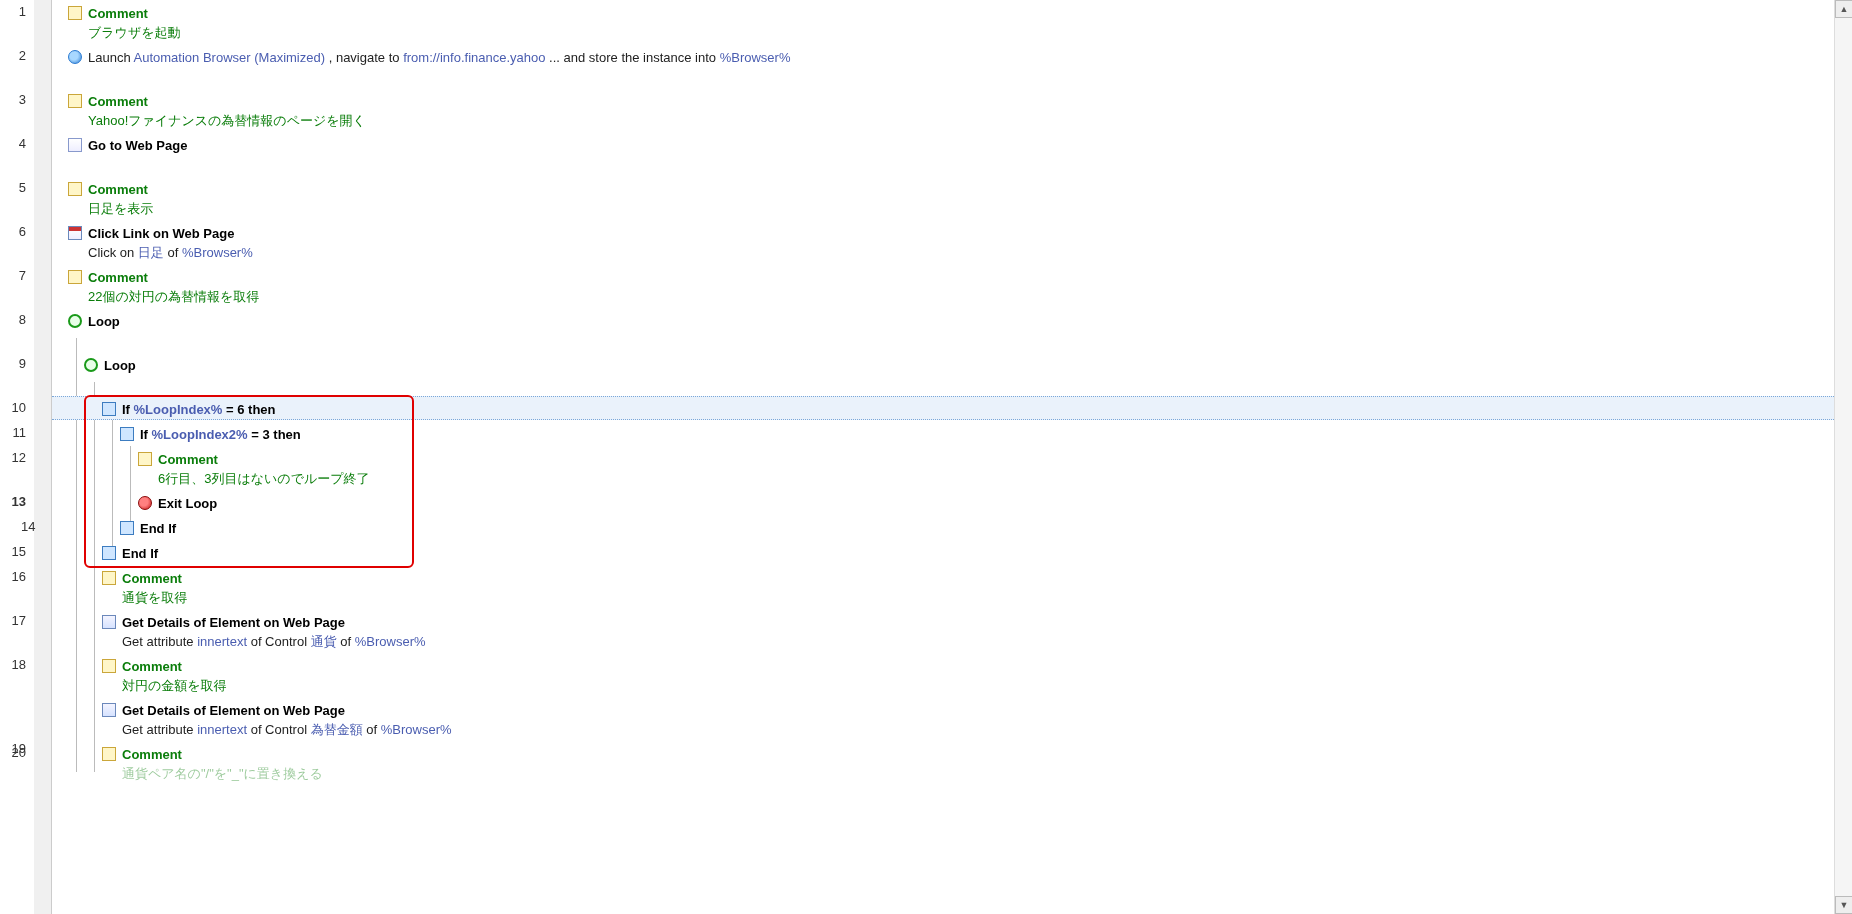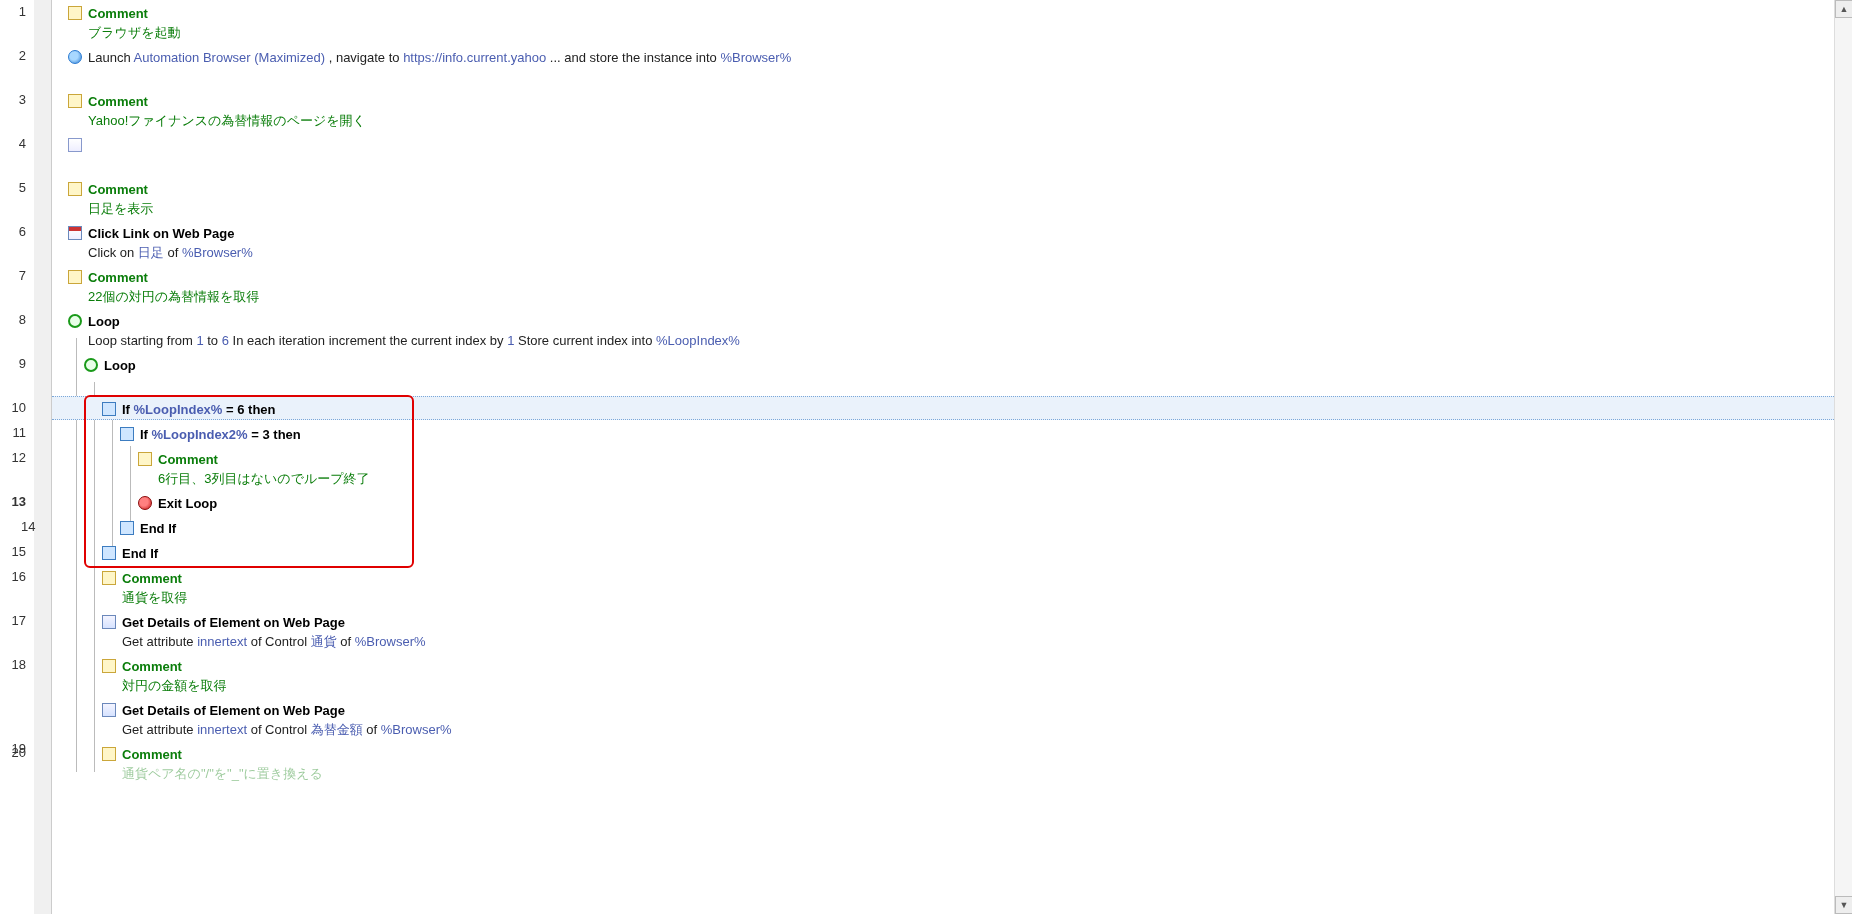--- a/index.html
+++ b/index.html
@@ -91,37 +91,38 @@
         </div>
       </div>
 
       <div class="block" style="left:16px; top:48px;">
         <span class="icon i-globe"></span>
         <div class="content">
           <div class="desc">
             <span>Launch </span><span class="link">Automation</span>
             <span> </span><span class="link">Browser</span>
             <span> </span><span class="link">(Maximized)</span>
-            <span> , navigate  to </span><span class="link">https://info.current.yahoo</span>
+            <span> , navigate  to </span><span class="link">from://info.finance.yahoo</span>
             <span>  ... </span><span>and store the instance  into  </span><span class="var">%Browser%</span>
           </div>
         </div>
       </div>
 
       <div class="block" style="left:16px; top:92px;">
         <span class="icon i-comment"></span>
         <div class="content">
           <div class="title-green">Comment</div>
           <div class="desc-green">Yahoo!ファイナンスの為替情報のページを開く</div>
         </div>
       </div>
 
       <div class="block" style="left:16px; top:136px;">
         <span class="icon i-page"></span>
         <div class="content">
+          <div class="title-black">Go to Web Page</div>
         </div>
       </div>
 
       <div class="block" style="left:16px; top:180px;">
         <span class="icon i-comment"></span>
         <div class="content">
           <div class="title-green">Comment</div>
           <div class="desc-green">日足を表示</div>
         </div>
       </div>
@@ -142,26 +143,20 @@
         <div class="content">
           <div class="title-green">Comment</div>
           <div class="desc-green">22個の対円の為替情報を取得</div>
         </div>
       </div>
 
       <div class="block" style="left:16px; top:312px;">
         <span class="icon i-loop"></span>
         <div class="content">
           <div class="title-black">Loop</div>
-          <div class="desc">
-            <span>Loop starting  from </span><span class="link">1</span>
-            <span> to </span><span class="link">6</span>
-            <span> In each iteration  increment  the current index by </span><span class="link">1</span>
-            <span> Store current index into  </span><span class="var">%LoopIndex%</span>
-          </div>
         </div>
       </div>
 
       <div class="block" style="left:32px; top:356px;">
         <span class="icon i-loop"></span>
         <div class="content">
           <div class="title-black">Loop</div>
         </div>
       </div>
 

